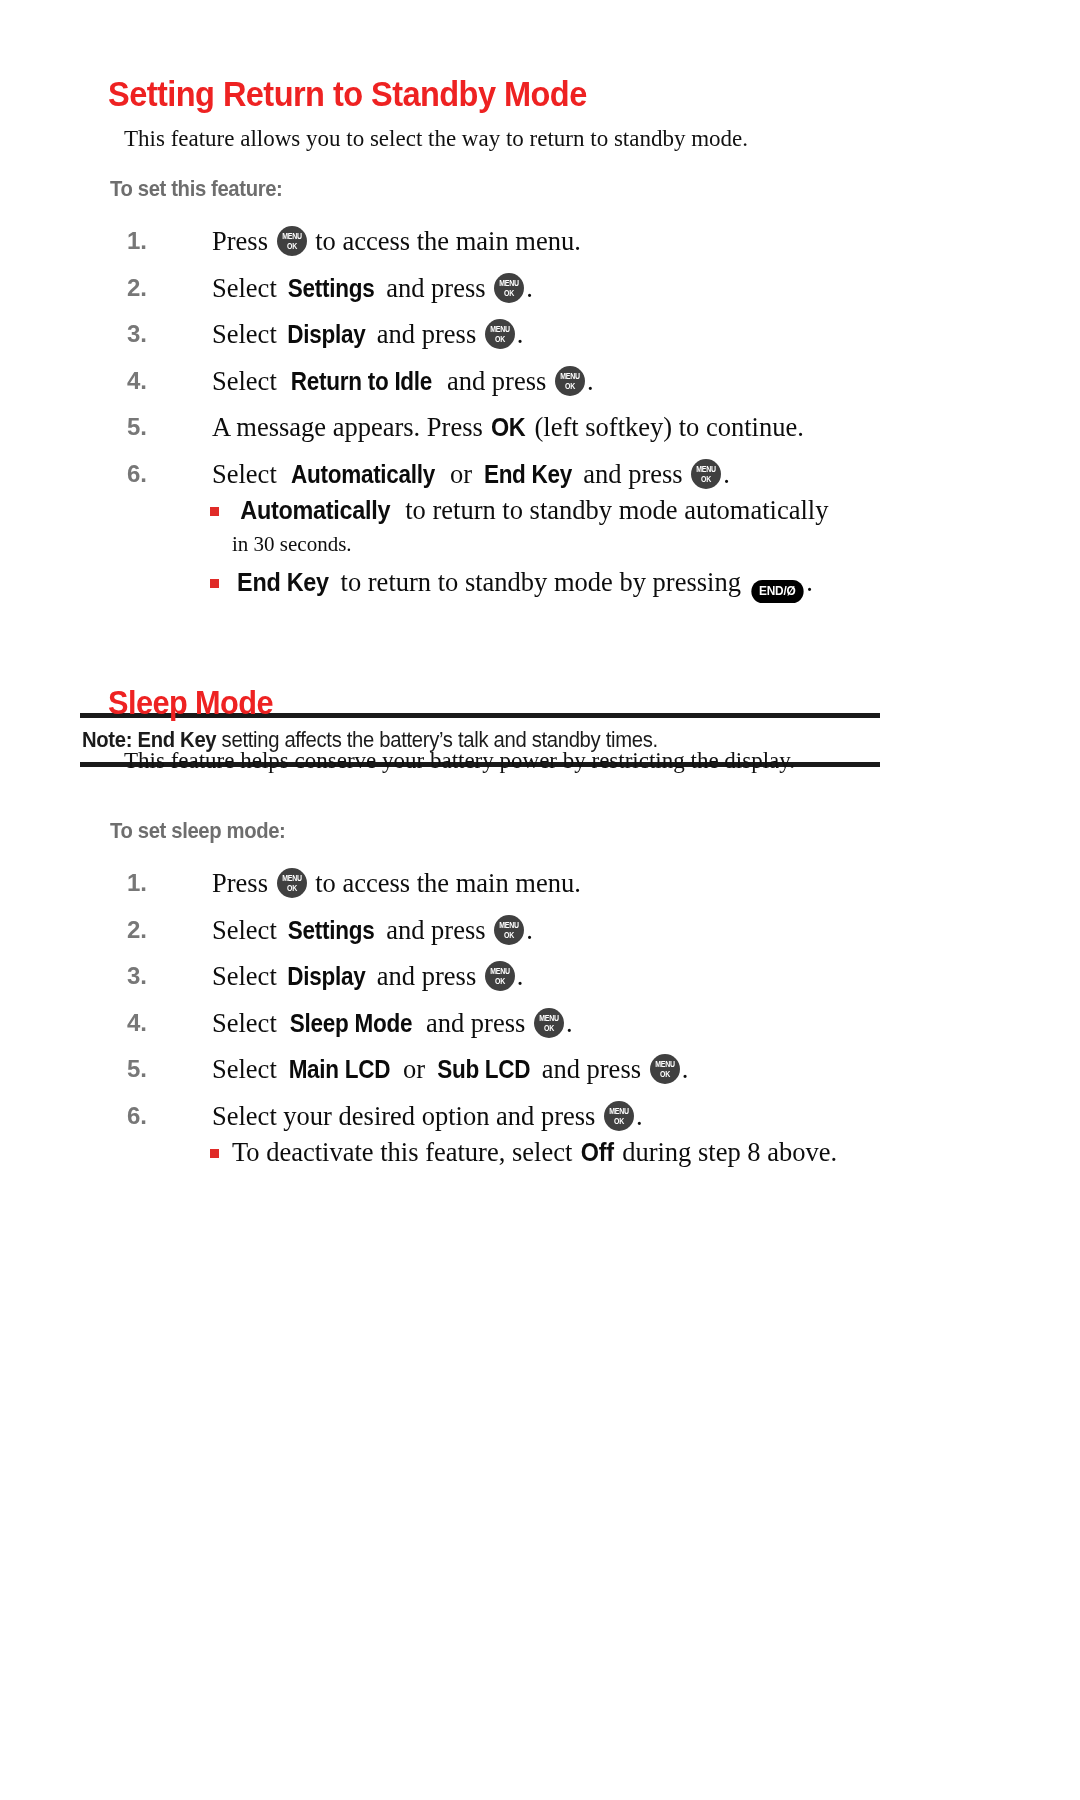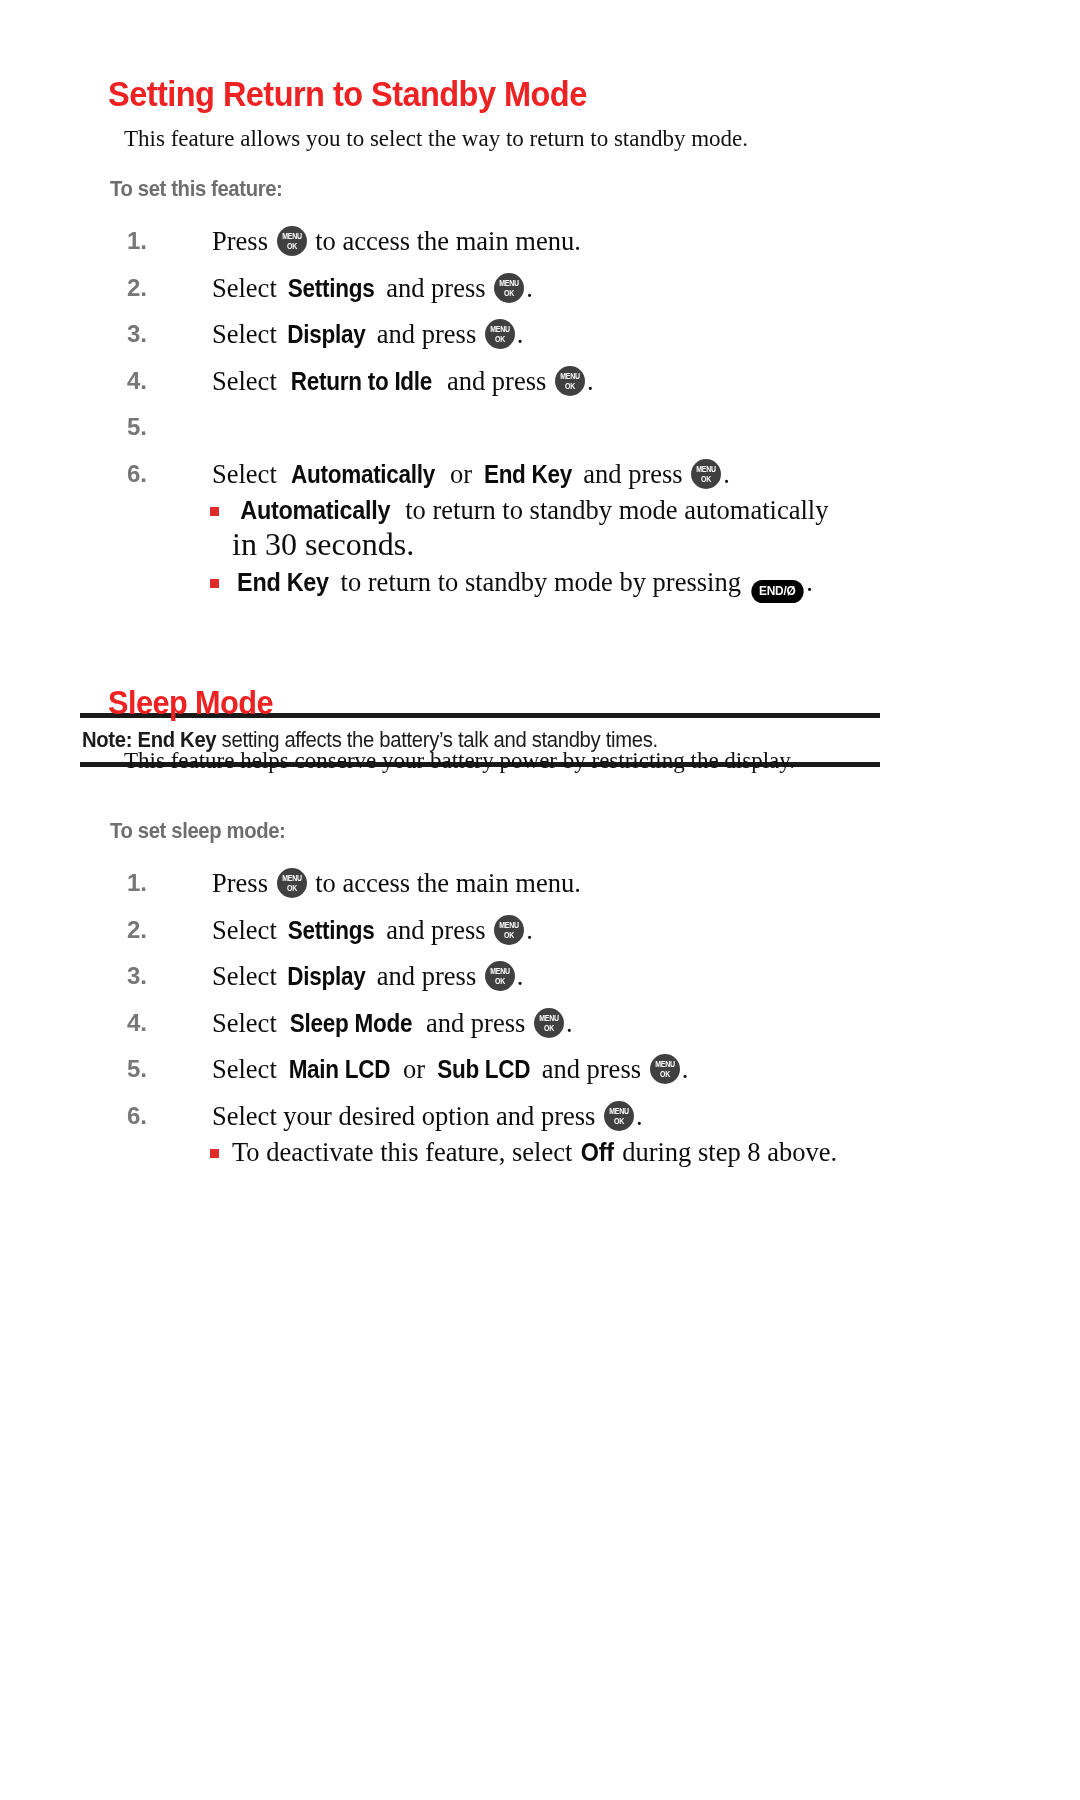--- a/index.html
+++ b/index.html
@@ -114,21 +114,21 @@
     height: 9px;
     background: #e02b28;
   }
   .bullet-text {
     display: inline-block;
     margin-left: 22px;
   }
   .bullet-cont {
     position: absolute;
     font-family: "Liberation Serif", serif;
-    font-size: 32px;
+    font-size: 21px;
     line-height: 34px;
     white-space: nowrap;
   }
 
   
   .ui {
     font-family: "Liberation Sans", sans-serif;
     font-weight: bold;
     font-size: 25px;
     letter-spacing: -0.3px;
@@ -286,20 +286,21 @@
       <span class="step-body"><span>Select </span><span class="ui">Display</span><span> and press </span><span class="key-menu"><span class="t1">MENU</span><span class="t2">OK</span></span><span>.</span></span>
     </div>
 
     <div class="step">
       <span class="step-num">4.</span>
       <span class="step-body"><span>Select </span><span class="ui">Return to Idle</span><span> and press </span><span class="key-menu"><span class="t1">MENU</span><span class="t2">OK</span></span><span>.</span></span>
     </div>
 
     <div class="step">
       <span class="step-num">5.</span>
+      <span class="step-body"><span>A message appears. Press </span><span class="ui-lg">OK</span><span> (left softkey) to continue.</span></span>
     </div>
 
     <div class="step">
       <span class="step-num">6.</span>
       <span class="step-body"><span>Select </span><span class="ui">Automatically</span><span> or </span><span class="ui">End Key</span><span> and press </span><span class="key-menu"><span class="t1">MENU</span><span class="t2">OK</span></span><span>.</span></span>
     </div>
   </div>
 
   <div class="bullet-line" style="left:210px; top:493px;">
     <span class="bullet-sq"></span>

